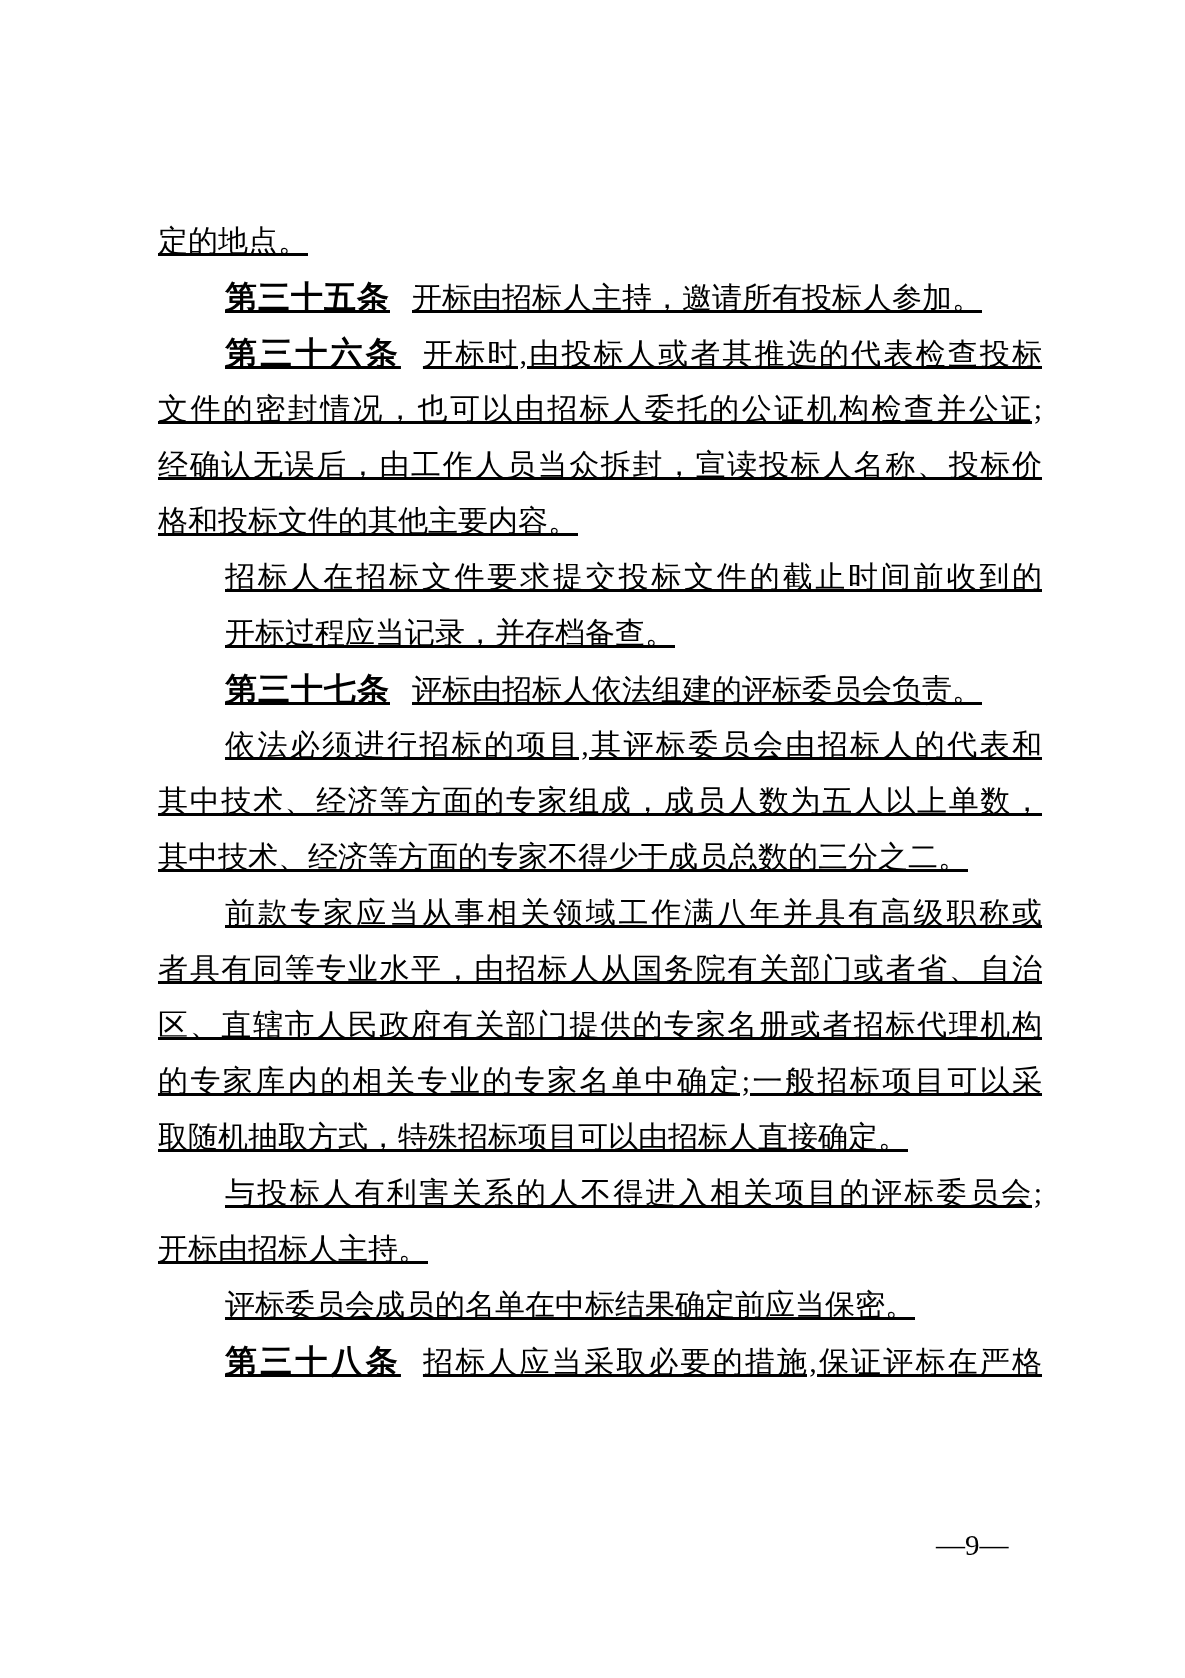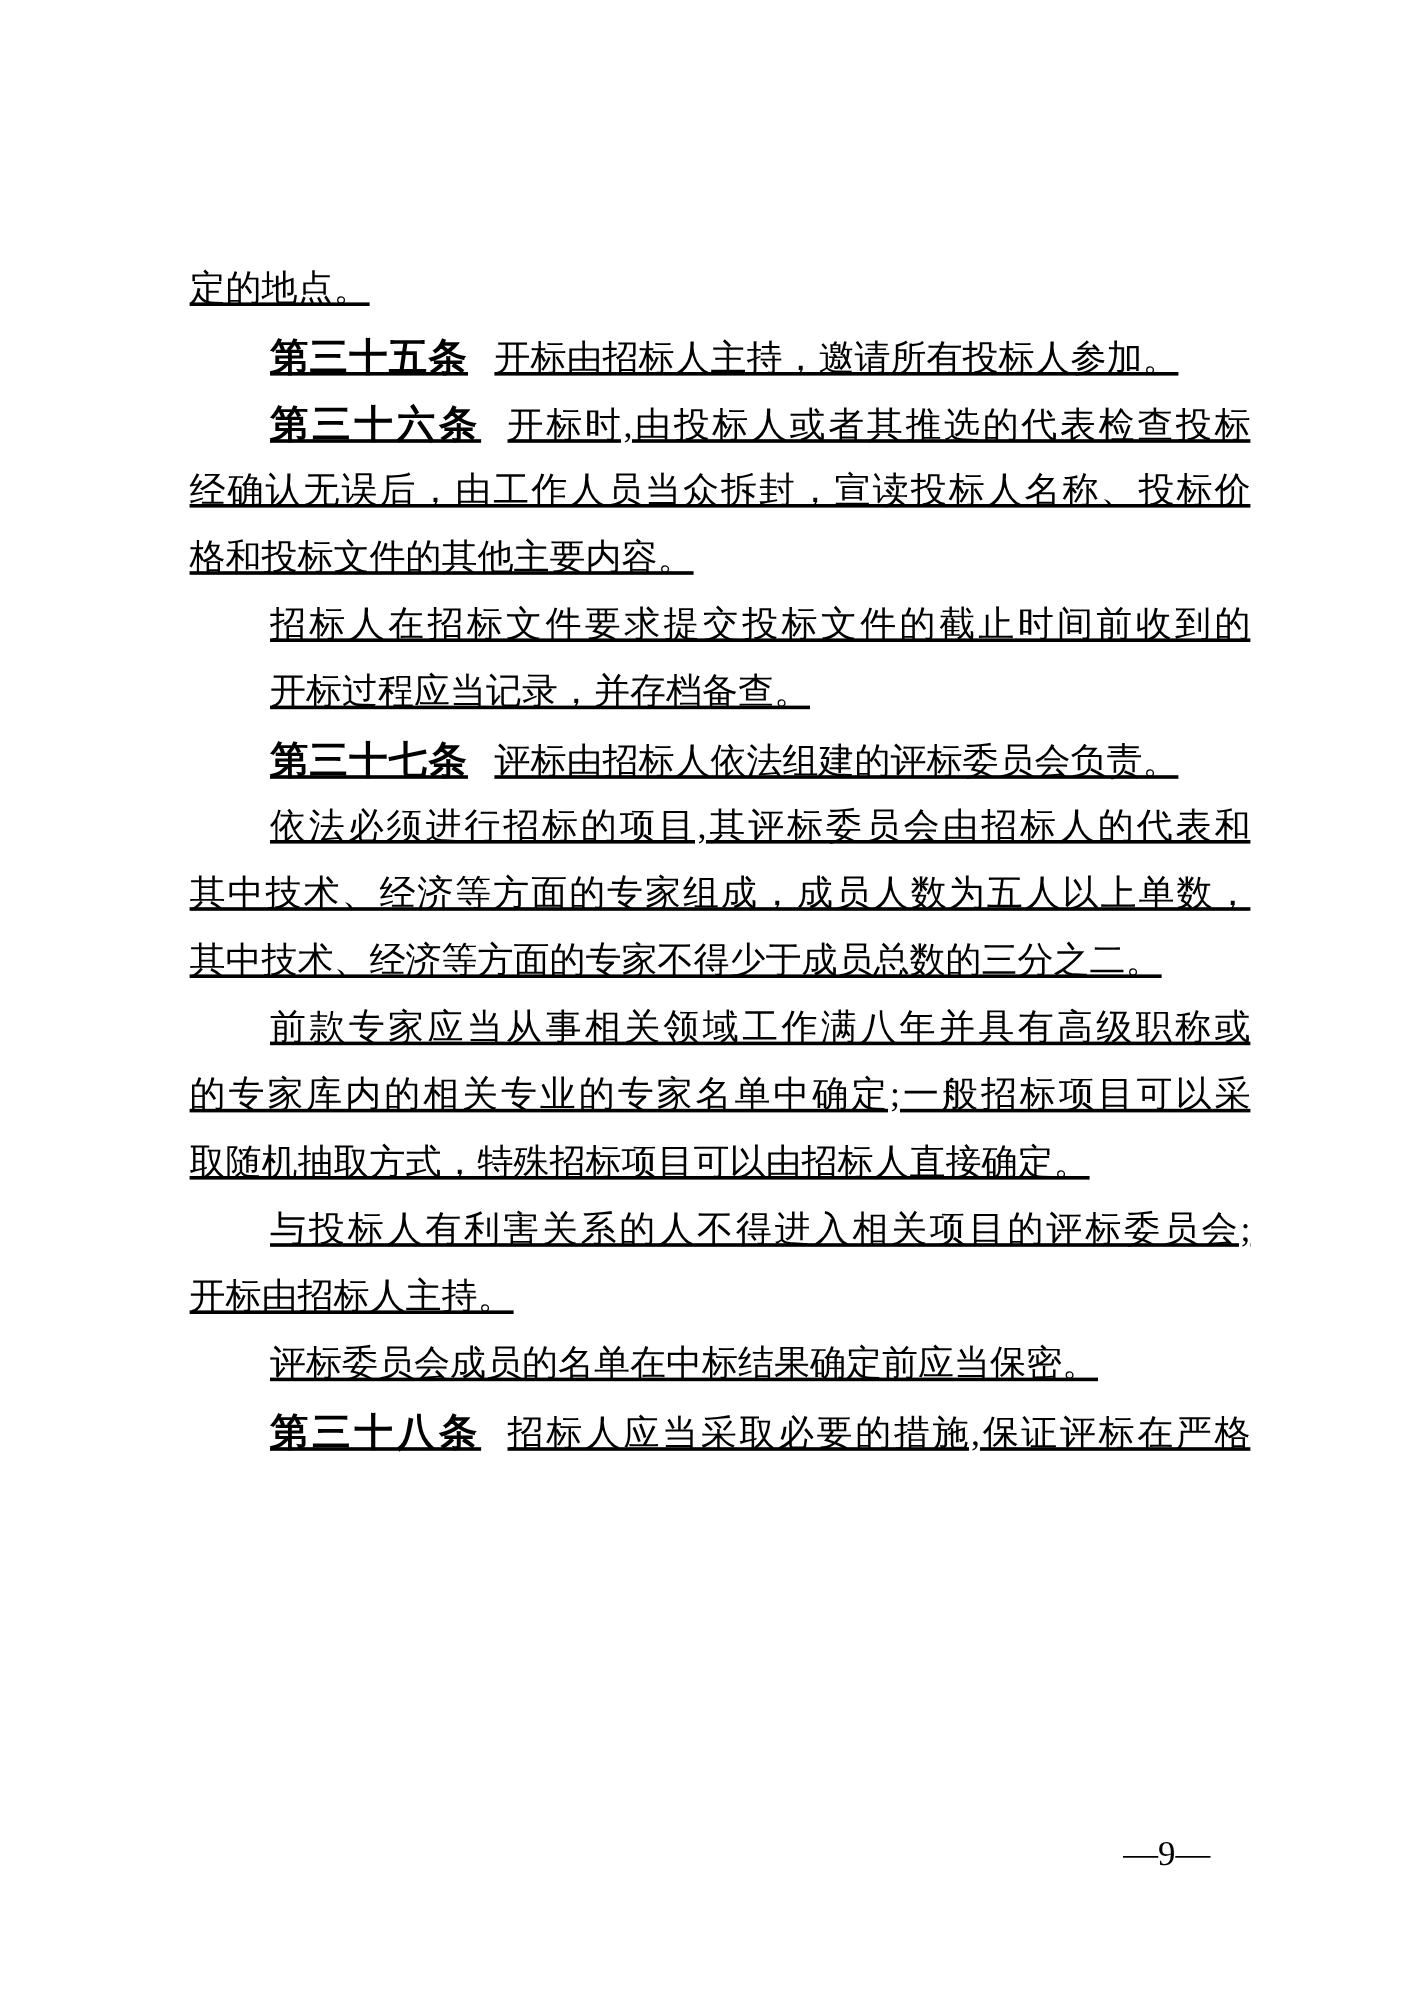--- a/index.html
+++ b/index.html
@@ -48,29 +48,32 @@
   }
 </style>
 </head>
 <body>
 
 <div class="page">
   <div class="content">
     <div class="line"><span>定的地点。</span></div>
     <div class="line indent"><span class="article-num">第三十五条</span><span>开标由招标人主持，邀请所有投标人参加。</span></div>
     <div class="line indent fill"><span class="article-num">第三十六条</span><span>开标时,由投标人或者其推选的代表检查投标</span></div>
+    <div class="line fill"><span>文件的密封情况，也可以由招标人委托的公证机构检查并公证;</span></div>
     <div class="line fill"><span>经确认无误后，由工作人员当众拆封，宣读投标人名称、投标价</span></div>
     <div class="line"><span>格和投标文件的其他主要内容。</span></div>
     <div class="line indent fill"><span>招标人在招标文件要求提交投标文件的截止时间前收到的</span></div>
     <div class="line indent"><span>开标过程应当记录，并存档备查。</span></div>
     <div class="line indent"><span class="article-num">第三十七条</span><span>评标由招标人依法组建的评标委员会负责。</span></div>
     <div class="line indent fill"><span>依法必须进行招标的项目,其评标委员会由招标人的代表和</span></div>
     <div class="line fill"><span>其中技术、经济等方面的专家组成，成员人数为五人以上单数，</span></div>
     <div class="line"><span>其中技术、经济等方面的专家不得少于成员总数的三分之二。</span></div>
     <div class="line indent fill"><span>前款专家应当从事相关领域工作满八年并具有高级职称或</span></div>
+    <div class="line fill"><span>者具有同等专业水平，由招标人从国务院有关部门或者省、自治</span></div>
+    <div class="line fill"><span>区、直辖市人民政府有关部门提供的专家名册或者招标代理机构</span></div>
     <div class="line fill"><span>的专家库内的相关专业的专家名单中确定;一般招标项目可以采</span></div>
     <div class="line"><span>取随机抽取方式，特殊招标项目可以由招标人直接确定。</span></div>
     <div class="line indent fill"><span>与投标人有利害关系的人不得进入相关项目的评标委员会;</span></div>
     <div class="line"><span>开标由招标人主持。</span></div>
     <div class="line indent"><span>评标委员会成员的名单在中标结果确定前应当保密。</span></div>
     <div class="line indent fill"><span class="article-num">第三十八条</span><span>招标人应当采取必要的措施,保证评标在严格</span></div>
   </div>
   <div class="page-number">—9—</div>
 </div>
 

